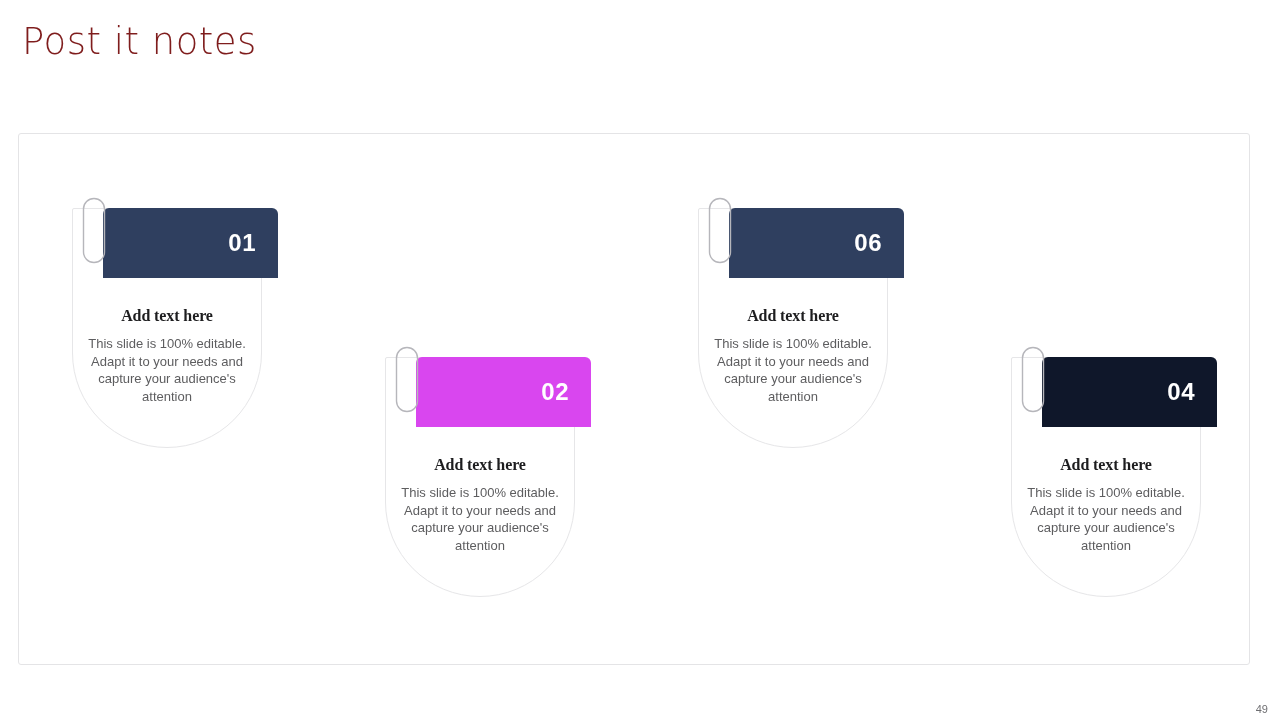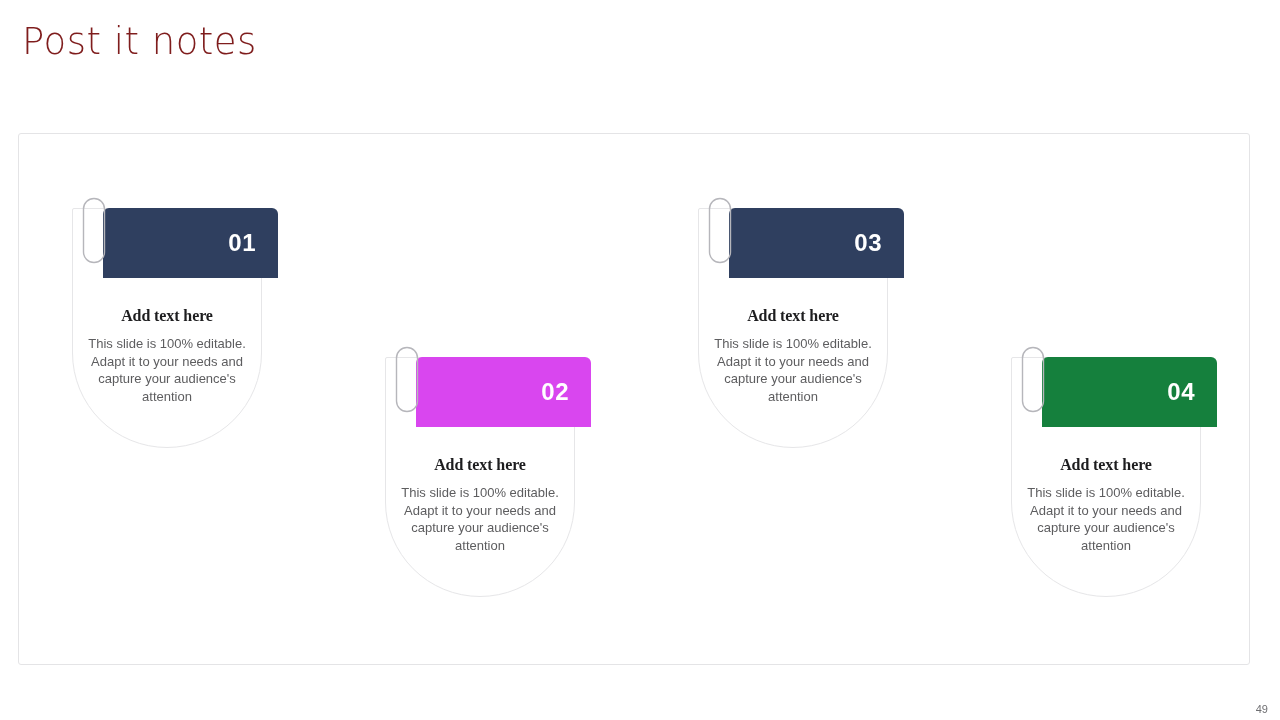--- a/index.html
+++ b/index.html
@@ -181,36 +181,36 @@
     </div>
     <div class="card-body">
       <p class="card-heading" style="color: rgb(29, 29, 31);">Add text here</p>
       <p class="card-text" style="color: rgb(93, 93, 95);">This slide is 100% editable. Adapt it to your needs and capture your audience's attention</p>
     </div>
   </div>
 
   <div class="note-card" style="left: 698px; top: 208px;">
     <div class="card-shell" style="border-color: rgb(230, 230, 232);"></div>
     <div class="card-header" style="background: rgb(47, 63, 95);">
-      <span class="card-number">03</span>
+      <span class="card-number">06</span>
     </div>
     <div class="paperclip">
       <svg width="24" height="67" viewBox="0 0 24 67">
         <rect x="1.5" y="1.5" width="21" height="64" rx="10.5" ry="10.5" fill="none" stroke="#b6b6bb" stroke-width="1.4"></rect>
       </svg>
     </div>
     <div class="card-body">
       <p class="card-heading" style="color: rgb(29, 29, 31);">Add text here</p>
       <p class="card-text" style="color: rgb(93, 93, 95);">This slide is 100% editable. Adapt it to your needs and capture your audience's attention</p>
     </div>
   </div>
 
   <div class="note-card" style="left: 1011px; top: 357px;">
     <div class="card-shell" style="border-color: rgb(230, 230, 232);"></div>
-    <div class="card-header" style="background: #15803d;">
+    <div class="card-header" style="background: #0f172a;">
       <span class="card-number">04</span>
     </div>
     <div class="paperclip">
       <svg width="24" height="67" viewBox="0 0 24 67">
         <rect x="1.5" y="1.5" width="21" height="64" rx="10.5" ry="10.5" fill="none" stroke="#b6b6bb" stroke-width="1.4"></rect>
       </svg>
     </div>
     <div class="card-body">
       <p class="card-heading" style="color: rgb(29, 29, 31);">Add text here</p>
       <p class="card-text" style="color: rgb(93, 93, 95);">This slide is 100% editable. Adapt it to your needs and capture your audience's attention</p>

